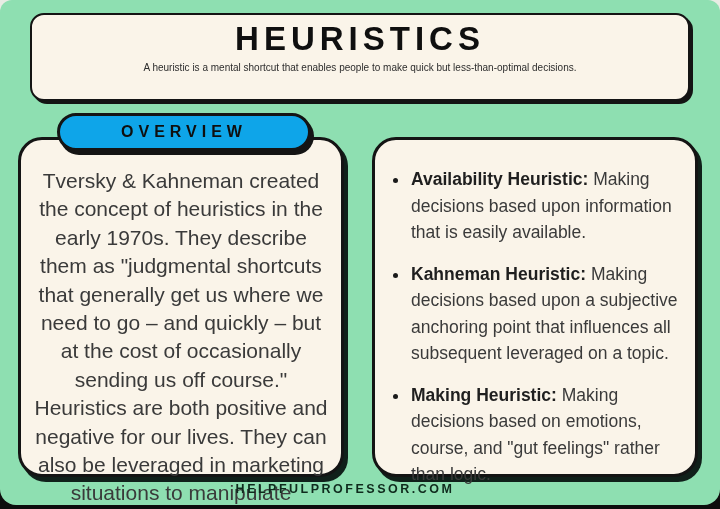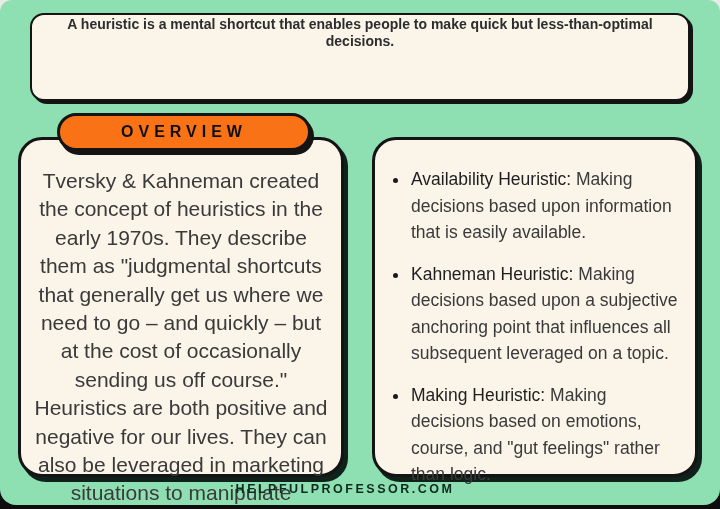--- a/index.html
+++ b/index.html
@@ -23,68 +23,69 @@
     box-shadow:3px 3px 0 #141414;
     text-align:center;
   }
   .page-title{
     margin:5px 0 0 0;
     font-size:33px;font-weight:bold;letter-spacing:5px;color:#0f0f0f;
     line-height:38px;
   }
   .page-subtitle{
     margin:1px auto 0 auto;width:600px;
-    font-size:14px;line-height:17px;color:#2d2d2d;font-weight:bold;
+    font-size:10px;line-height:17px;color:#2d2d2d;
   }
   .panel{
     position:absolute;top:137px;height:340px;width:326px;
     background:#faf4e9;border:3px solid #141414;border-radius:24px;
     box-shadow:4px 5px 0 #10201a;
     box-sizing:border-box;
   }
   .panel.left{left:18px;}
   .panel.right{left:372px;}
   .pill{
     position:absolute;top:113px;height:38px;width:254px;
-    background:#f97316;border:3px solid #141414;border-radius:20px;
+    background:#0ea5e9;border:3px solid #141414;border-radius:20px;
     box-shadow:3px 4px 0 #141414;
     box-sizing:border-box;z-index:3;
     display:flex;align-items:center;justify-content:center;
     font-size:16px;font-weight:bold;letter-spacing:5px;color:#0f0f0f;
   }
   .pill.left{left:57px;}
   .pill.right{left:404px;}
   .overview-text{
     margin:0;padding:27px 9px 8px 9px;
     text-align:center;
     font-size:21px;line-height:28.4px;color:#3a3a3a;
   }
   .example-list{
     margin:0;padding:26px 12px 8px 34px;
     list-style:disc;
     font-size:17.5px;line-height:26.5px;color:#3a3a3a;
   }
   .example-list li{margin-bottom:15px;padding-left:2px;}
   .example-list li::marker{color:#1a1a1a;font-size:16px;}
-  .term{font-weight:normal;color:#1f1f1f;}
+  .term{font-weight:bold;color:#1f1f1f;}
   .footer{
     position:absolute;left:0;top:482px;width:690px;
     text-align:center;
     font-size:12.5px;font-weight:bold;letter-spacing:2.5px;color:#0f2b1d;
   }
 </style>
 </head>
 <body>
 
 <div class="corner-light tl"></div>
 <div class="corner-light tr"></div>
 
 <div class="card">
 
   <div class="header-box">
+    <h1 class="page-title">HEURISTICS</h1>
     <div class="page-subtitle">A heuristic is a mental shortcut that enables people to make quick but less-than-optimal decisions.</div>
   </div>
 
   <div class="pill left">
     <span>OVERVIEW</span>
   </div>
 
   <div class="panel left">
     <p class="overview-text">Tversky &amp; Kahneman created the concept of heuristics in the early 1970s. They describe them as "judgmental shortcuts that generally get us where we need to go – and quickly – but at the cost of occasionally sending us off course." Heuristics are both positive and negative for our lives. They can also be leveraged in marketing situations to manipulate people's decisions.</p>
   </div>

